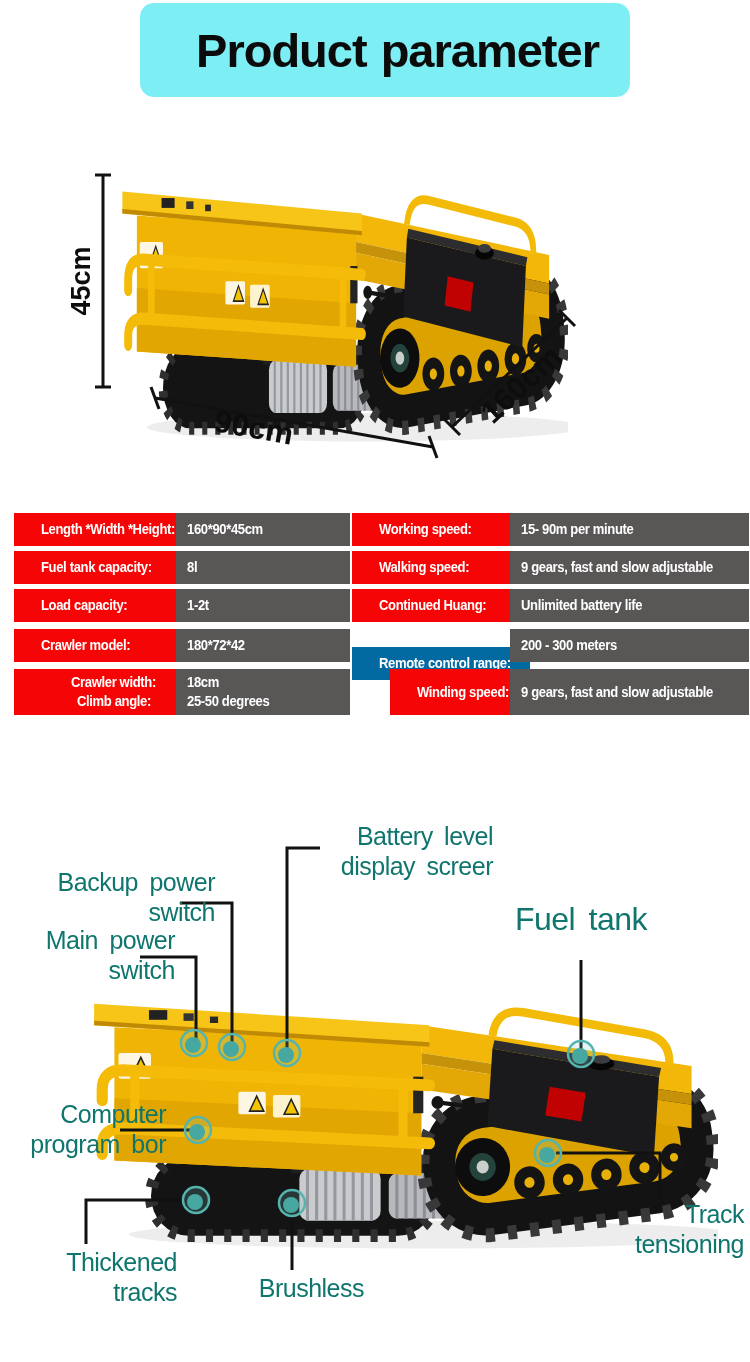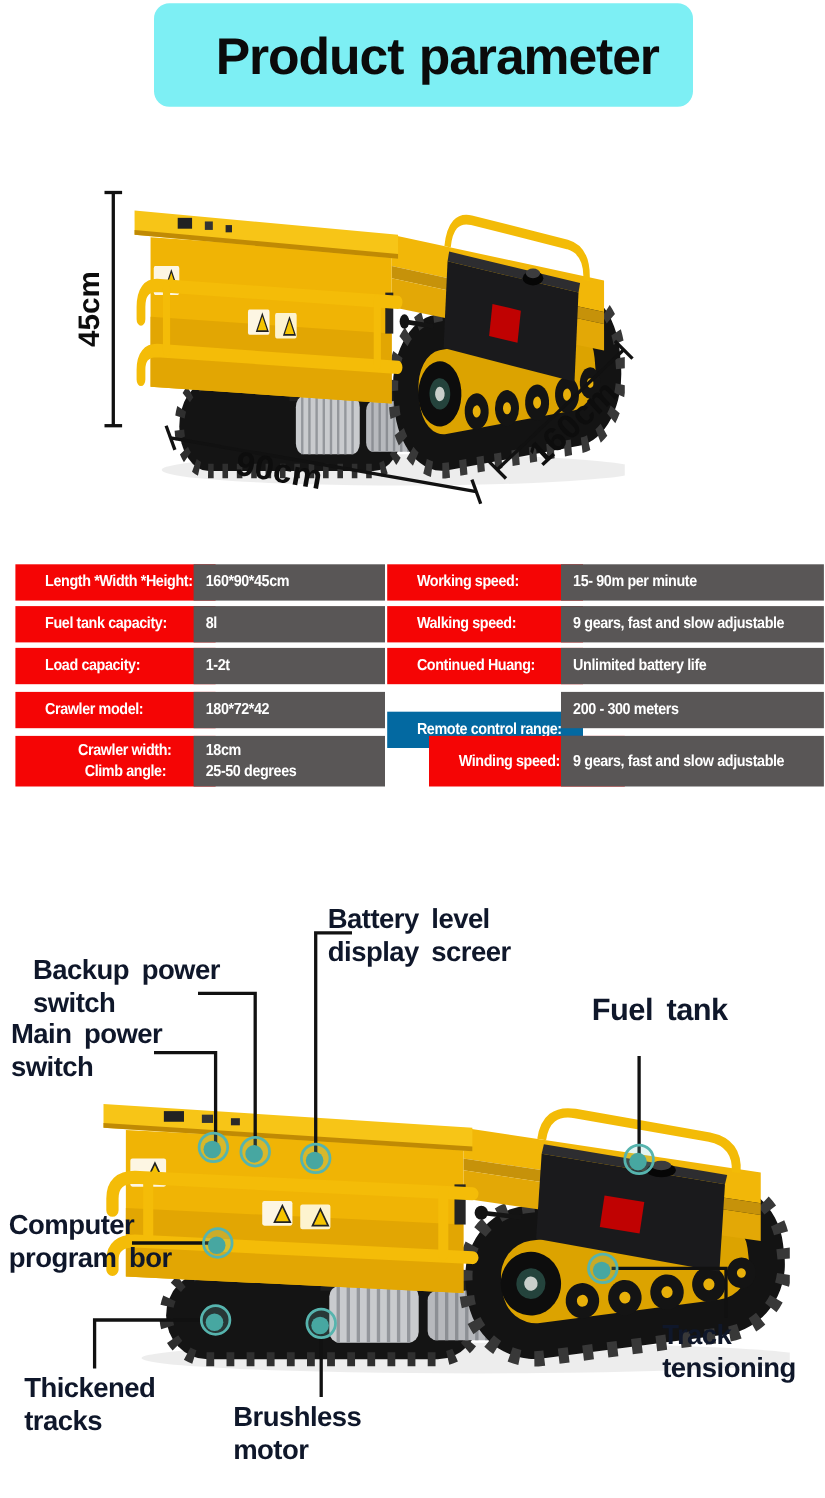--- a/index.html
+++ b/index.html
@@ -15,21 +15,21 @@
   .cell{position:absolute;display:flex;flex-direction:column;justify-content:center;overflow:hidden;}
   .cell span{display:inline-block;white-space:nowrap;font-weight:bold;font-size:14.5px;
     letter-spacing:-0.4px;transform:scaleX(.9);transform-origin:0 50%;color:#fff;line-height:19px;}
   .cell.lbl{padding-left:27px;}
   .cell.val{padding-left:11px;}
 
   
   .fig-svg{position:absolute;left:0;}
 
   
-  .callout{position:absolute;text-align:left;font-weight:bold;color:#0f172a;
+  .callout{position:absolute;text-align:right;font-weight:normal;color:#0f766e;
     font-size:25px;line-height:1.18;letter-spacing:-0.5px;word-spacing:5px;}
   .callout div{white-space:nowrap;}
 </style>
 </head>
 <body>
 
 <div id="page">
 
   <svg width="0" height="0" style="position:absolute" aria-hidden="true">
     <defs>
@@ -271,33 +271,32 @@
     <div>display screer</div>
   </div>
   <div class="callout" style="left:30px;top:868px;width:185px">
     <div>Backup power</div>
     <div>switch</div>
   </div>
   <div class="callout" style="left:10px;top:926px;width:165px">
     <div>Main power</div>
     <div>switch</div>
   </div>
-  <div class="callout" style="left:538px;top:901px;width:145px;font-size:28px">
+  <div class="callout" style="left:502px;top:901px;width:145px;font-size:32px">
     <div>Fuel tank</div>
   </div>
   <div class="callout" style="left:22px;top:1248px;width:155px">
     <div>Thickened</div>
     <div>tracks</div>
   </div>
   <div class="callout" style="left:8px;top:1100px;width:158px">
     <div>Computer</div>
     <div>program bor</div>
   </div>
   <div class="callout" style="left:212px;top:1274px;width:152px">
     <div>Brushless</div>
-    <div>motor</div>
   </div>
   <div class="callout" style="left:602px;top:1200px;width:142px">
     <div>Track</div>
     <div>tensioning</div>
   </div>
 
 </div>
 
 </body></html>

